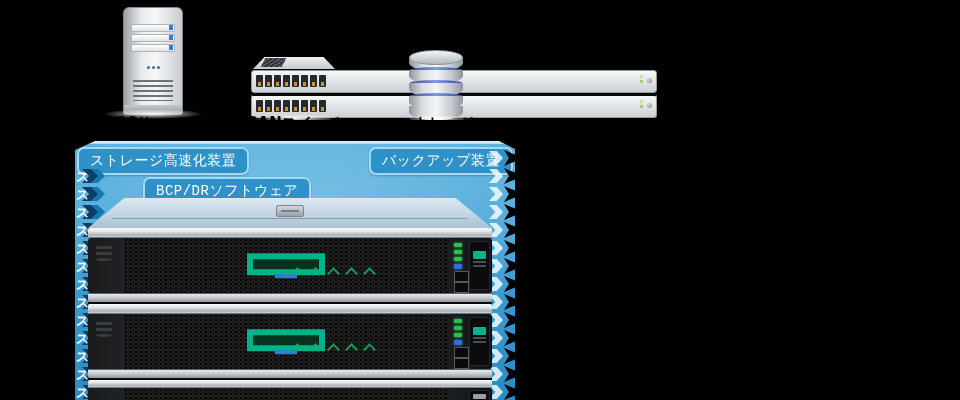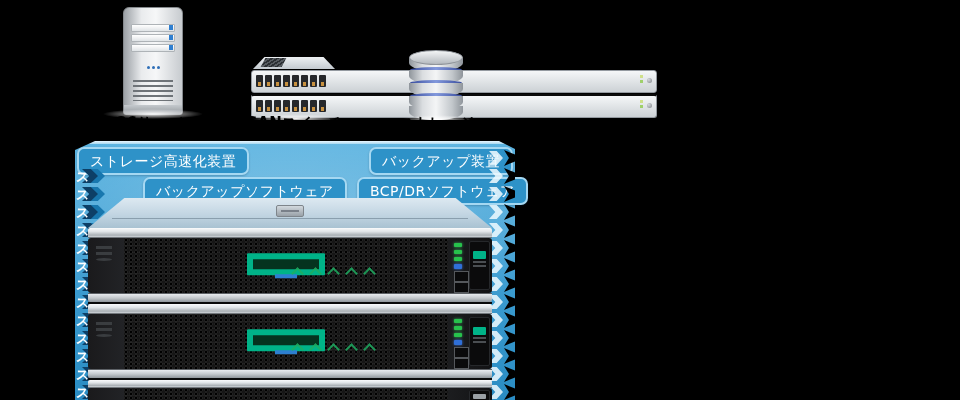--- a/index.html
+++ b/index.html
@@ -67,21 +67,21 @@
   .funnel{position:absolute;left:75px;top:141px;width:440px;height:259px;
           background:
             radial-gradient(120% 70% at 50% 28%,rgba(255,255,255,.28),rgba(255,255,255,0) 60%),
             linear-gradient(180deg,#58b2e0 0%,#3f9fd3 45%,#2a8cc3 100%);}
   .funnel .lip{position:absolute;left:3px;right:3px;top:0;height:3px;border-radius:2px;
                background:linear-gradient(180deg,#eaf6fd,#a8d9f1);}
   .corner{position:absolute;background:#000;}
   .corner-tl{left:0;top:0;width:20px;height:9px;clip-path:polygon(0 0,100% 0,0 100%);}
   .corner-tr{right:0;top:0;width:16px;height:8px;clip-path:polygon(0 0,100% 0,100% 100%);}
 
-  .pill-row{position:absolute;left:2px;right:2px;display:flex;}
+  .pill-row{position:absolute;left:2px;right:2px;display:flex;font-family:Liberation Mono, monospace;}
   .row1{top:6px;justify-content:space-between;}
   .row2{top:36px;left:68px;right:auto;gap:10px;}
   .pill{height:24px;line-height:24px;padding:0 11px;border-radius:7px;white-space:nowrap;
         background:#2e92c8;border:2px solid #a5d8f2;color:#fff;font-size:14px;letter-spacing:.5px;
         box-shadow:0 1px 2px rgba(0,40,70,.25);}
 
   .lrow{position:absolute;left:1px;width:26px;height:18px;}
   .lrow .chev{position:absolute;top:2px;width:16px;height:14px;background:#0d3f66;
               clip-path:polygon(0 0,55% 0,100% 50%,55% 100%,0 100%,45% 50%);}
   .lrow .c1{left:6px;}
@@ -243,21 +243,20 @@
   <div class="funnel">
     <div class="lip"></div>
     <div class="corner corner-tl"></div>
     <div class="corner corner-tr"></div>
 
     <div class="pill-row row1">
       <div class="pill">ストレージ高速化装置</div>
       <div class="pill">バックアップ装置</div>
     </div>
     <div class="pill-row row2">
-      <div class="pill">バックアップソフトウェア</div>
       <div class="pill">BCP/DRソフトウェア</div>
     </div>
 
     <div>
         <div class="lrow" style="top: 26px;">
           <span class="chev c2"></span>
           <span class="chev c1"></span>
           <span class="side-glyph">ス</span>
         </div>
         <div class="lrow" style="top: 44px;">

